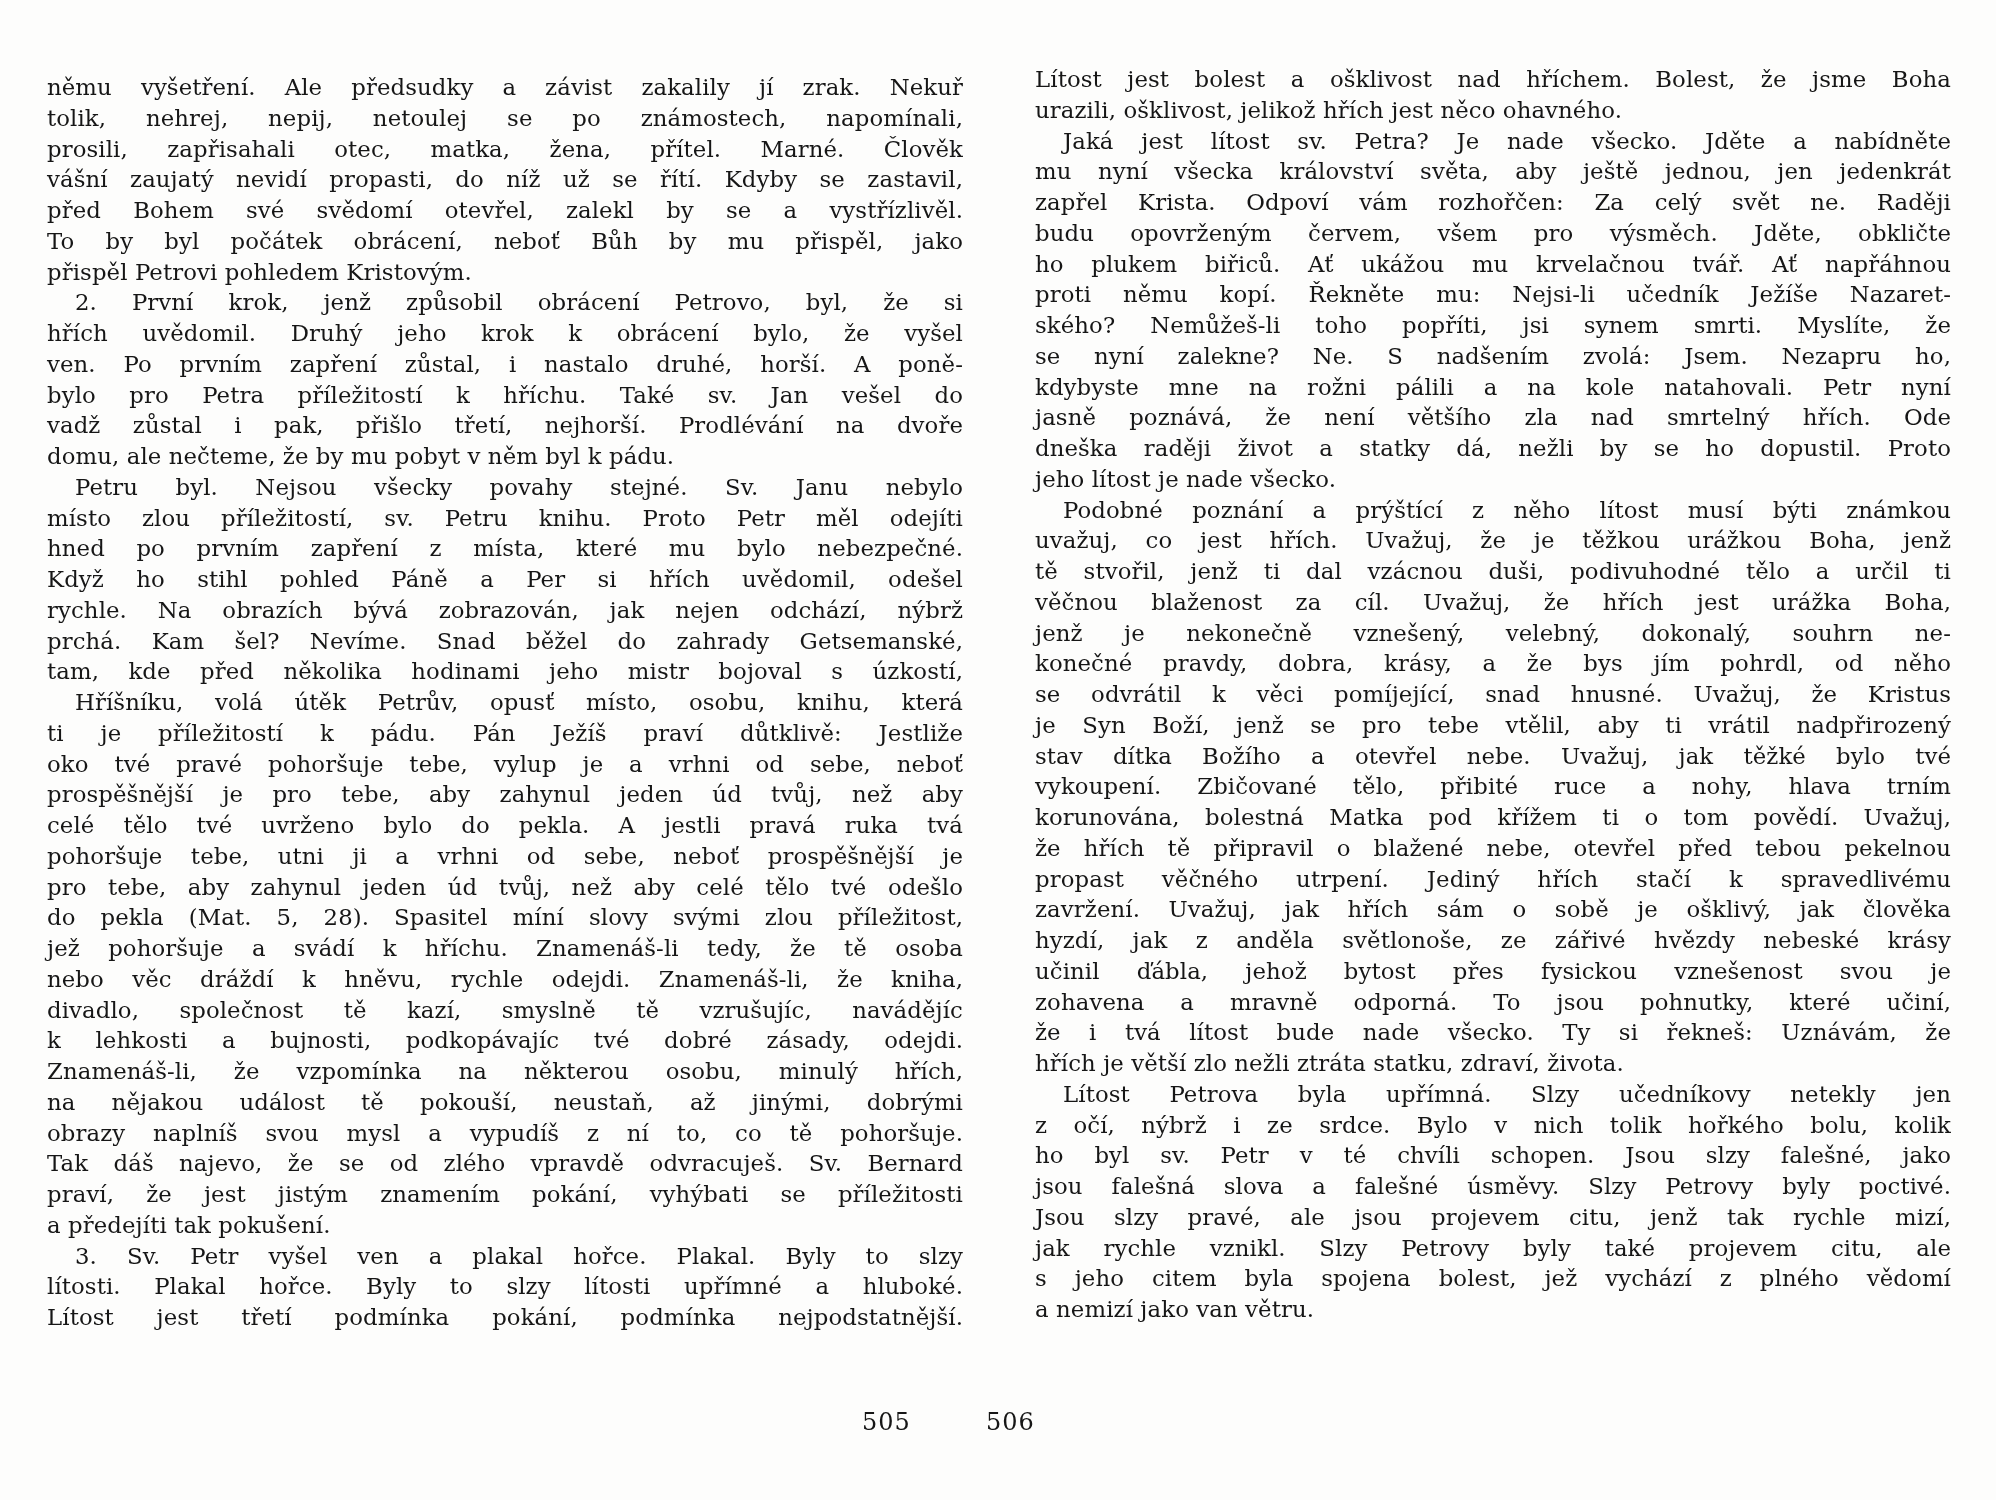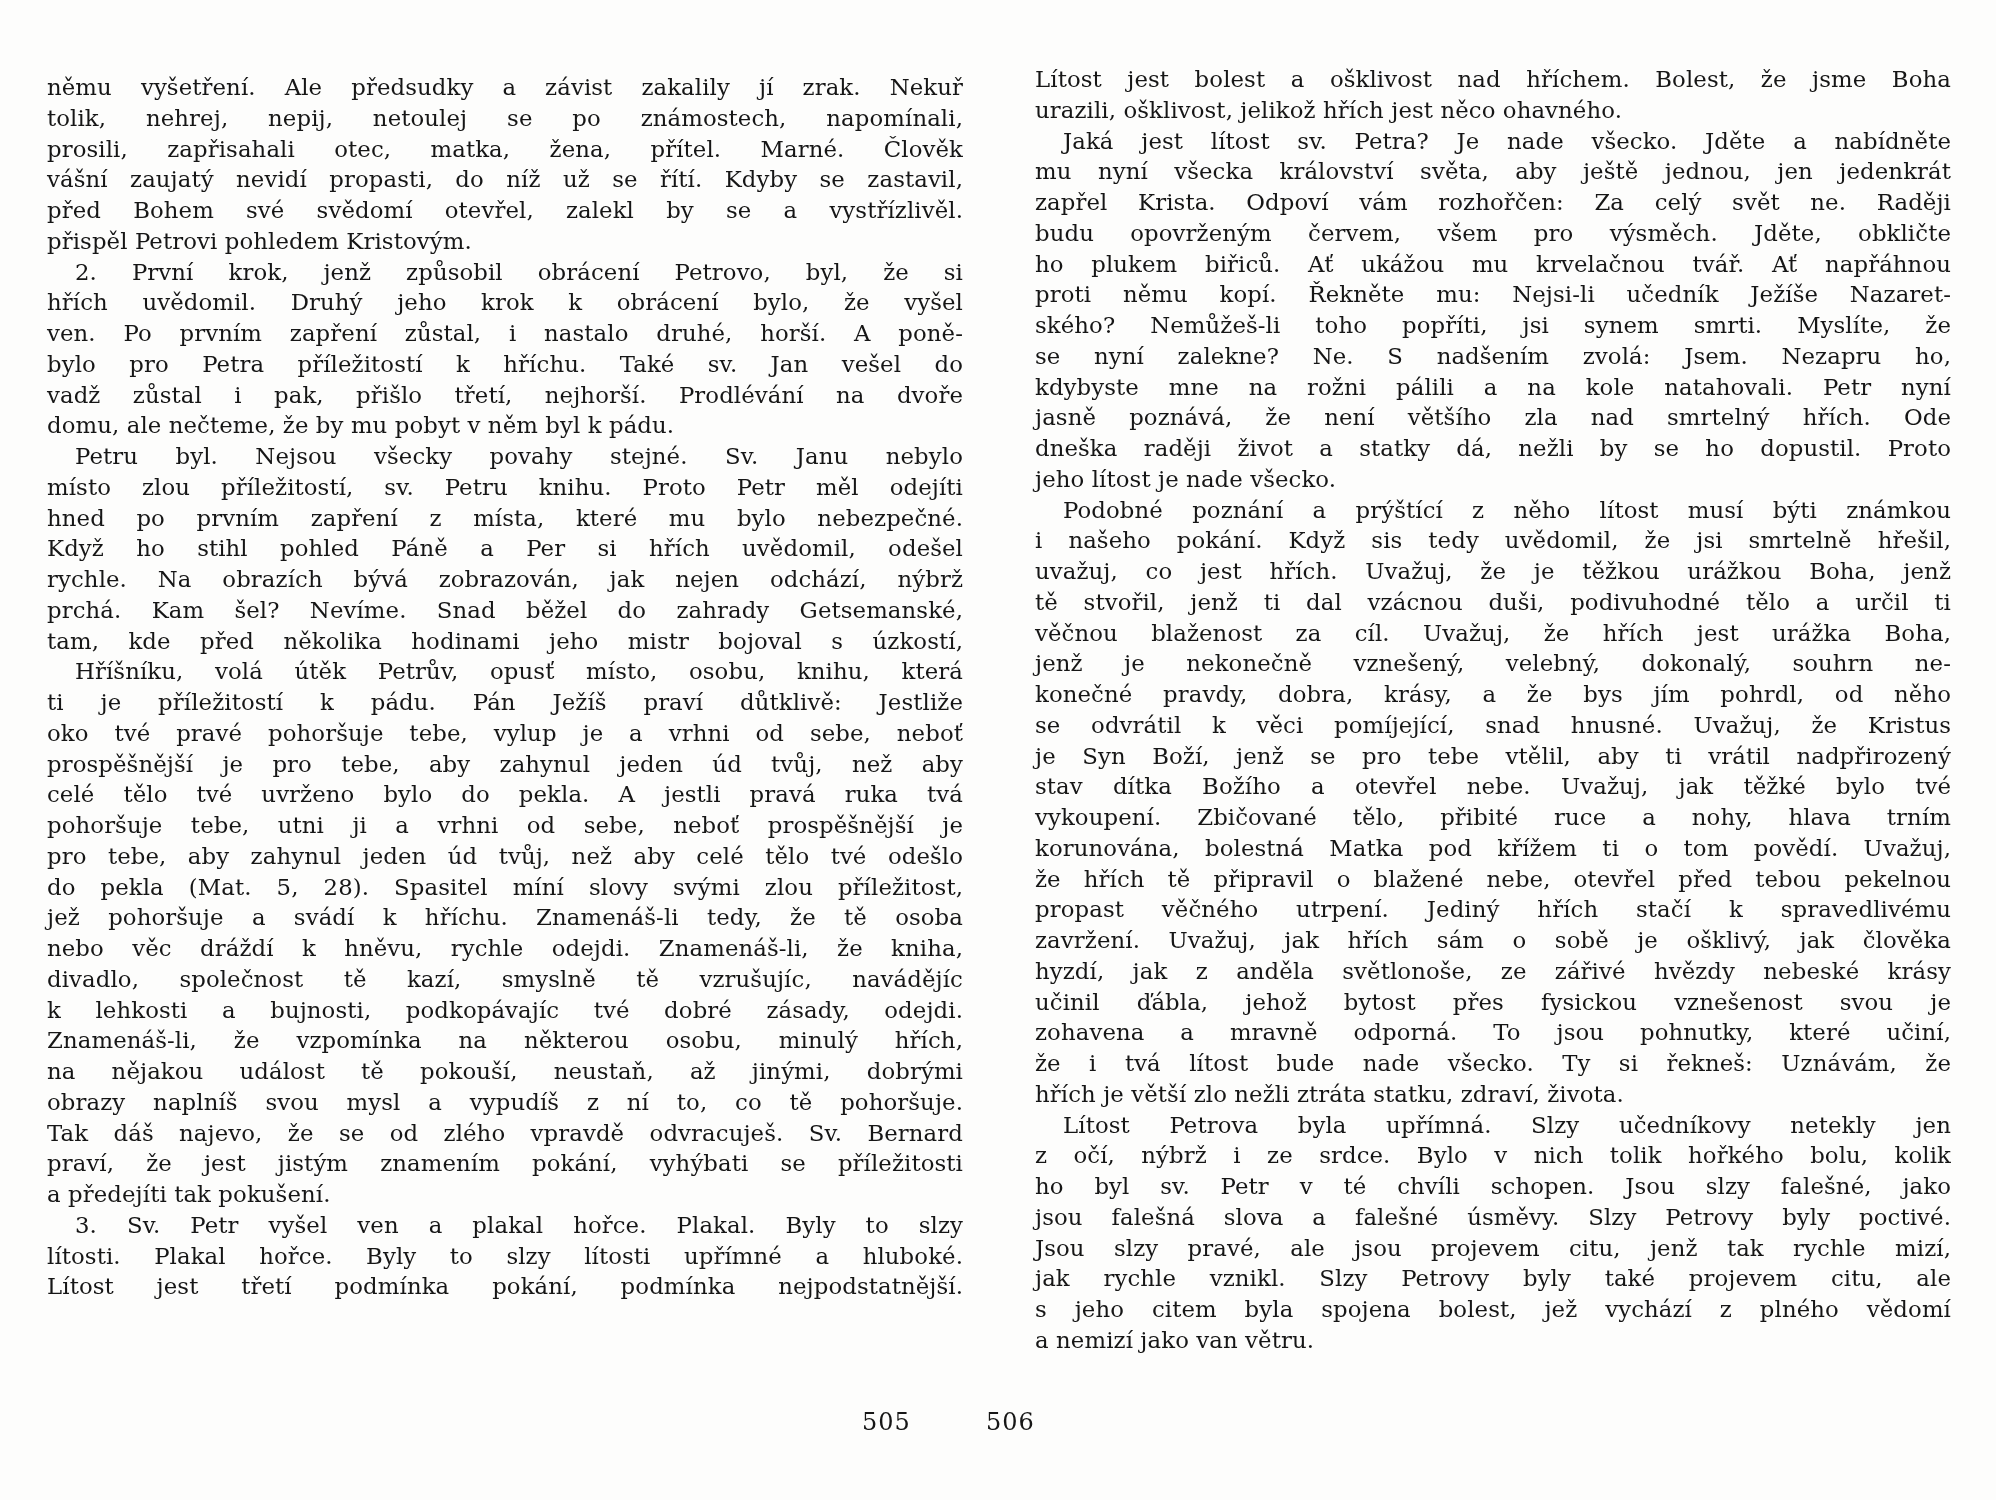--- a/index.html
+++ b/index.html
@@ -50,20 +50,21 @@
 <body>
 
 <div class="spread">
 
   <div class="text-column col-left">
       <div class="line">němu vyšetření. Ale předsudky a závist zakalily jí zrak. Nekuř</div>
       <div class="line">tolik, nehrej, nepij, netoulej se po známostech, napomínali,</div>
       <div class="line">prosili, zapřisahali otec, matka, žena, přítel. Marné. Člověk</div>
       <div class="line">vášní zaujatý nevidí propasti, do níž už se řítí. Kdyby se zastavil,</div>
       <div class="line">před Bohem své svědomí otevřel, zalekl by se a vystřízlivěl.</div>
+      <div class="line">To by byl počátek obrácení, neboť Bůh by mu přispěl, jako</div>
       <div class="line para-end">přispěl Petrovi pohledem Kristovým.</div>
       <div class="line indent">2. První krok, jenž způsobil obrácení Petrovo, byl, že si</div>
       <div class="line">hřích uvědomil. Druhý jeho krok k obrácení bylo, že vyšel</div>
       <div class="line">ven. Po prvním zapření zůstal, i nastalo druhé, horší. A poně-</div>
       <div class="line">bylo pro Petra příležitostí k hříchu. Také sv. Jan vešel do</div>
       <div class="line">vadž zůstal i pak, přišlo třetí, nejhorší. Prodlévání na dvoře</div>
       <div class="line para-end">domu, ale nečteme, že by mu pobyt v něm byl k pádu.</div>
       <div class="line indent">Petru byl. Nejsou všecky povahy stejné. Sv. Janu nebylo</div>
       <div class="line">místo zlou příležitostí, sv. Petru knihu. Proto Petr měl odejíti</div>
       <div class="line">hned po prvním zapření z místa, které mu bylo nebezpečné.</div>
@@ -103,21 +104,20 @@
       <div class="line">budu opovrženým červem, všem pro výsměch. Jděte, obkličte</div>
       <div class="line">ho plukem biřiců. Ať ukážou mu krvelačnou tvář. Ať napřáhnou</div>
       <div class="line">proti němu kopí. Řekněte mu: Nejsi-li učedník Ježíše Nazaret-</div>
       <div class="line">ského? Nemůžeš-li toho popříti, jsi synem smrti. Myslíte, že</div>
       <div class="line">se nyní zalekne? Ne. S nadšením zvolá: Jsem. Nezapru ho,</div>
       <div class="line">kdybyste mne na rožni pálili a na kole natahovali. Petr nyní</div>
       <div class="line">jasně poznává, že není většího zla nad smrtelný hřích. Ode</div>
       <div class="line">dneška raději život a statky dá, nežli by se ho dopustil. Proto</div>
       <div class="line para-end">jeho lítost je nade všecko.</div>
       <div class="line indent">Podobné poznání a prýštící z něho lítost musí býti známkou</div>
-      <div class="line">i našeho pokání. Když sis tedy uvědomil, že jsi smrtelně hřešil,</div>
       <div class="line">uvažuj, co jest hřích. Uvažuj, že je těžkou urážkou Boha, jenž</div>
       <div class="line">tě stvořil, jenž ti dal vzácnou duši, podivuhodné tělo a určil ti</div>
       <div class="line">věčnou blaženost za cíl. Uvažuj, že hřích jest urážka Boha,</div>
       <div class="line">jenž je nekonečně vznešený, velebný, dokonalý, souhrn ne-</div>
       <div class="line">konečné pravdy, dobra, krásy, a že bys jím pohrdl, od něho</div>
       <div class="line">se odvrátil k věci pomíjející, snad hnusné. Uvažuj, že Kristus</div>
       <div class="line">je Syn Boží, jenž se pro tebe vtělil, aby ti vrátil nadpřirozený</div>
       <div class="line">stav dítka Božího a otevřel nebe. Uvažuj, jak těžké bylo tvé</div>
       <div class="line">vykoupení. Zbičované tělo, přibité ruce a nohy, hlava trním</div>
       <div class="line">korunována, bolestná Matka pod křížem ti o tom povědí. Uvažuj,</div>

